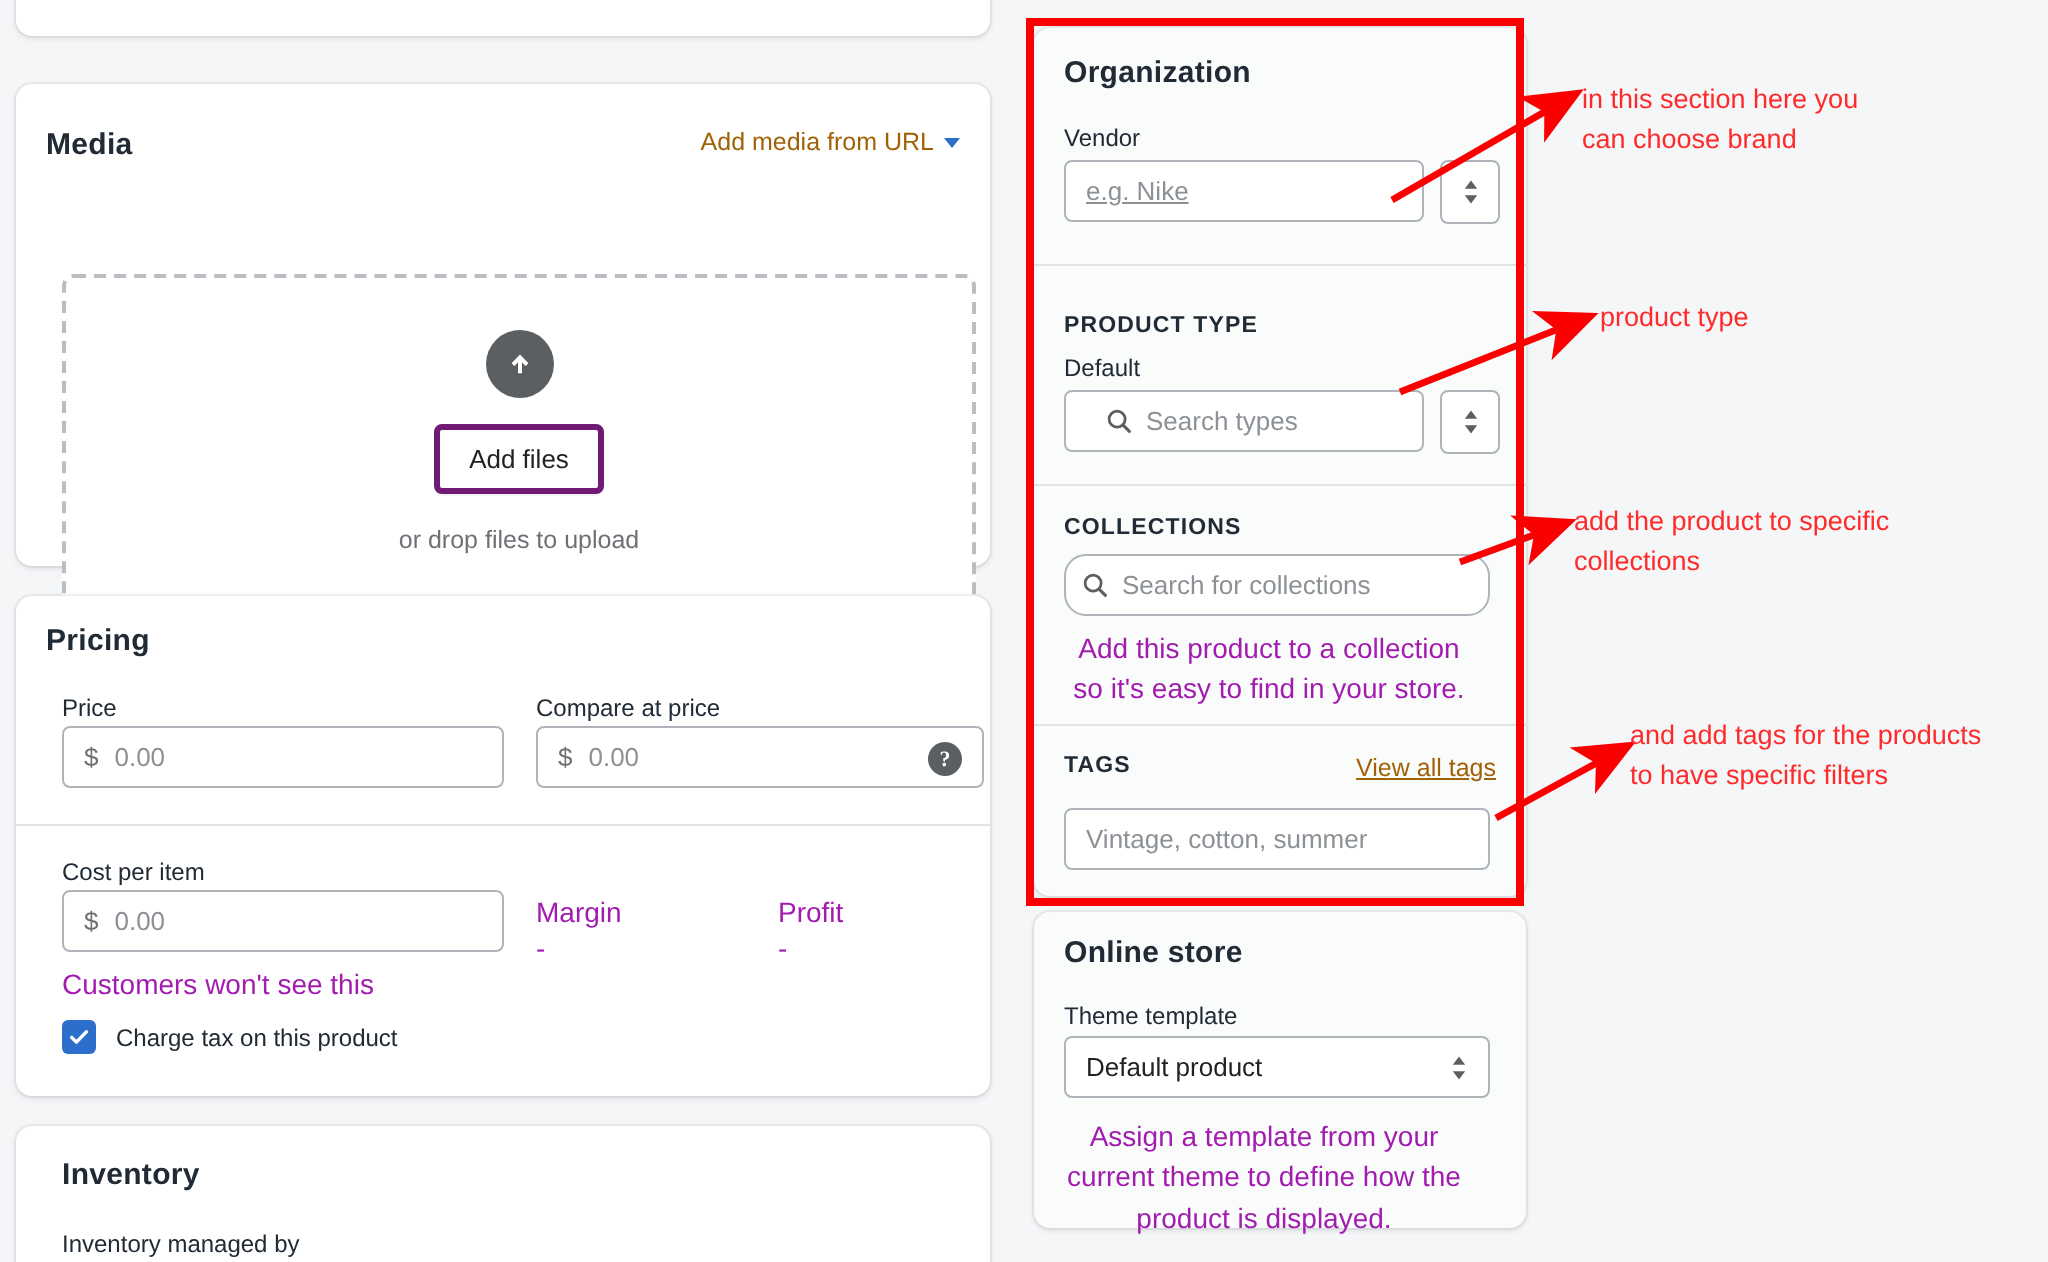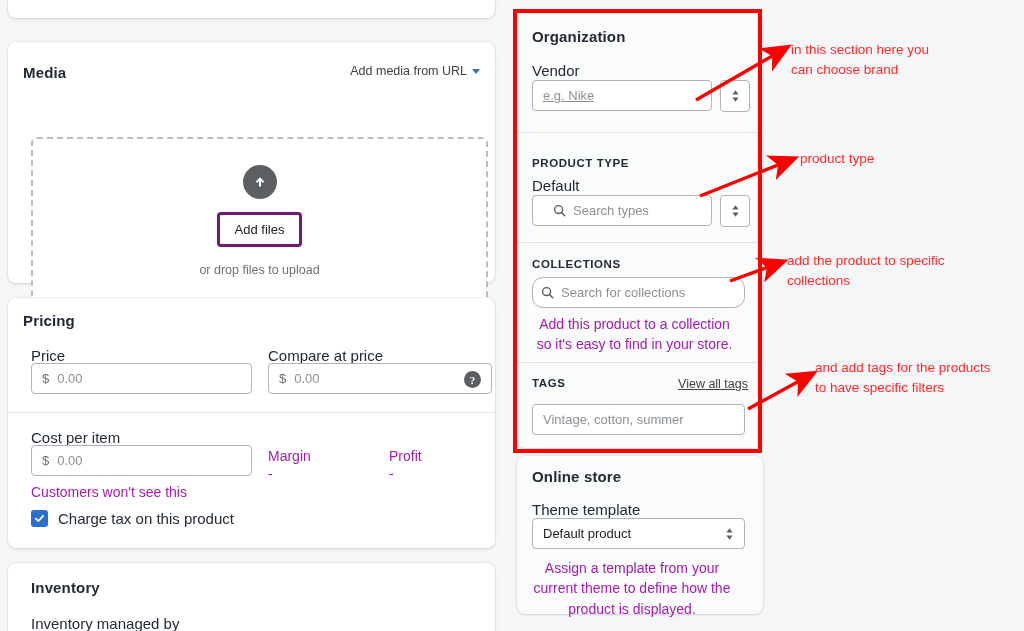--- a/index.html
+++ b/index.html
@@ -16,21 +16,21 @@
     position: absolute;
     background: #ffffff;
     border-radius: 8px;
     box-shadow: 0 0 0 1px rgba(63,63,68,0.05), 0 1px 3px 0 rgba(63,63,68,0.15);
   }
   .card-title {
     font-size: 15px; font-weight: 700; color: #212b36;
     letter-spacing: .01em;
   }
   .lbl {
-    font-size: 15px; color: #212b36;
+    font-size: 12px; color: #212b36;
   }
   .lbl-caps {
     font-size: 11.5px; color: #212b36; font-weight: 600;
     letter-spacing: .05em;
   }
   .help {
     font-size: 14px; color: #a21caf; line-height: 1.45; text-align: center;
   }
   .field {
     position: absolute;
@@ -50,21 +50,21 @@
   .stepper {
     position: absolute;
     width: 30px; height: 32px;
     border: 1px solid #aeb4b9;
     border-radius: 4px;
     background: #fff;
     display: flex; align-items: center; justify-content: center;
   }
 
   .link {
-    color: #404040; font-size: 12.5px; cursor: pointer;
+    color: #a16207; font-size: 12.5px; cursor: pointer;
   }
   .link-u { text-decoration: underline; }
 
   
   .dropzone {
     position: absolute;
     border: 2px dashed #babec3;
     border-radius: 6px;
     background: #fff;
     display: flex; flex-direction: column;

